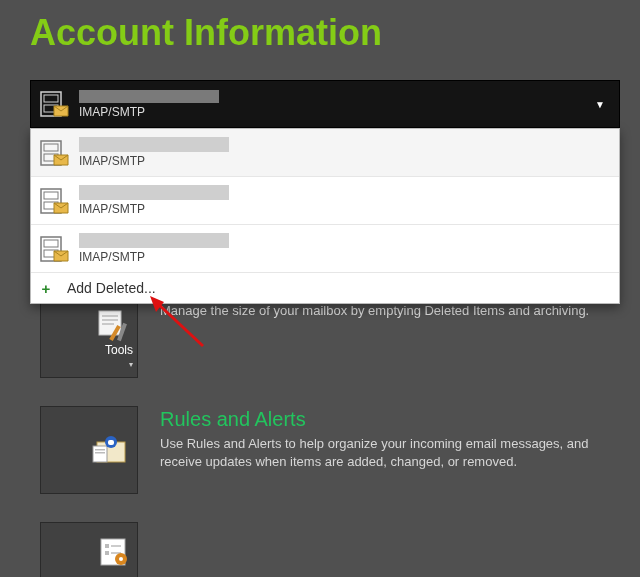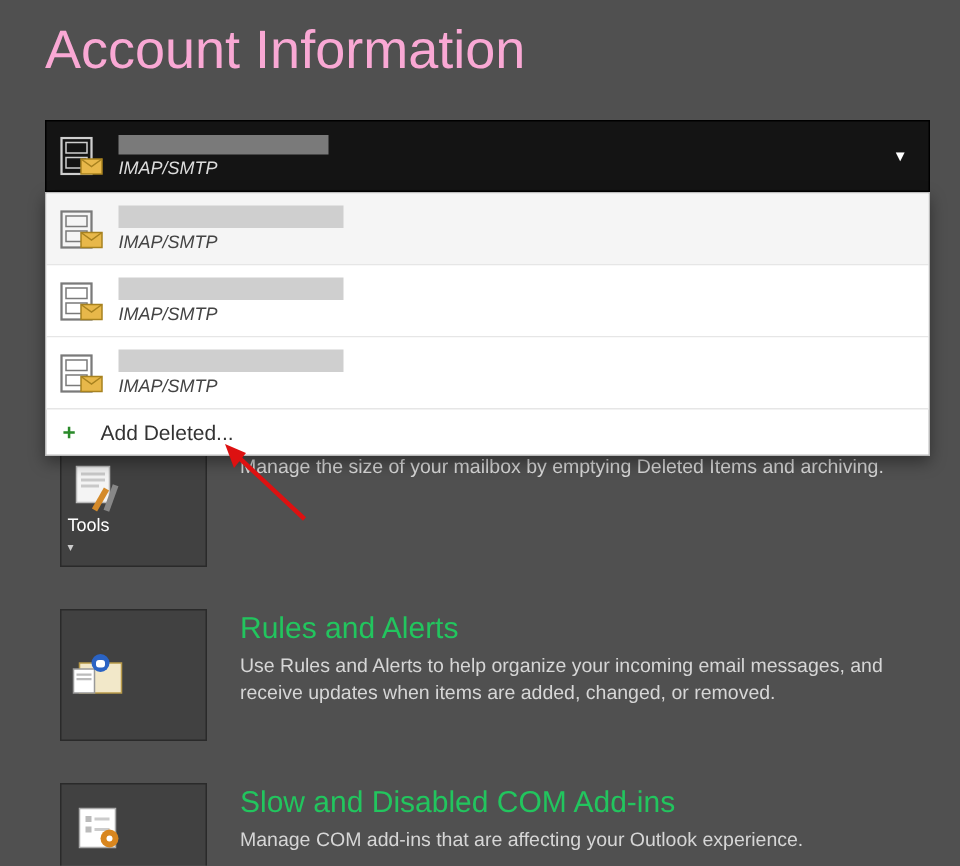--- a/index.html
+++ b/index.html
@@ -7,22 +7,22 @@
     width: 640px;
     height: 577px;
     background: #505050;
     font-family: "Segoe UI", Arial, sans-serif;
     color: #fff;
     overflow: hidden;
     position: relative;
   }
   .page-title {
     font-size: 36px;
-    font-weight: 400;
-    color: #f9a8d4;
+    font-weight: 700;
+    color: #84cc16;
     padding: 12px 0 18px 30px;
   }
   
   .account-select {
     position: absolute;
     left: 30px;
     top: 80px;
     width: 590px;
     background: #141414;
     border: 1px solid #000;
@@ -39,21 +39,20 @@
   }
   .acct-text { flex: 1; display:flex; flex-direction:column; justify-content:center; }
   .acct-name-bar {
     width: 140px; height: 13px;
     background: #7a7a7a;
   }
   .acct-proto {
     font-size: 12px;
     color: #ddd;
     margin-top: 2px;
-    font-style: italic;
   }
   .chevron {
     color:#fff;
     font-size:10px;
     padding:0 6px;
   }
   
   .dropdown {
     position:absolute;
     left:30px;
@@ -121,21 +120,21 @@
     margin-bottom:28px;
     gap:22px;
   }
   .tile {
     width:98px;
     height:88px;
     background:#414141;
     border:1px solid #2a2a2a;
     display:flex;
     flex-direction:column;
-    align-items:flex-start;
+    align-items:flex-end;
     justify-content:flex-end;
     padding:6px 4px 8px;
     text-align:center;
   }
   .tile .tile-icon { flex:1; display:flex; align-items:center; justify-content:center; }
   .tile-label {
     font-size:12px;
     color:#fff;
     line-height:1.15;
   }
@@ -284,18 +283,14 @@
           <rect x="8" y="4" width="24" height="26" fill="#fff" stroke="#aaa"></rect>
           <rect x="12" y="9" width="4" height="4" fill="#bbb"></rect>
           <rect x="12" y="16" width="4" height="4" fill="#bbb"></rect>
           <rect x="18" y="10" width="10" height="2" fill="#ccc"></rect>
           <rect x="18" y="17" width="10" height="2" fill="#ccc"></rect>
           <circle cx="28" cy="24" r="6" fill="#d8861f"></circle>
           <circle cx="28" cy="24" r="2" fill="#fff"></circle>
         </svg>
       </div>
     </div>
-    <div class="section-text">
-      <div class="section-title">Slow and Disabled COM Add-ins</div>
-      <div class="section-desc">Manage COM add-ins that are affecting your Outlook experience.</div>
-    </div>
   </div>
 </div>
 
 </body></html>

